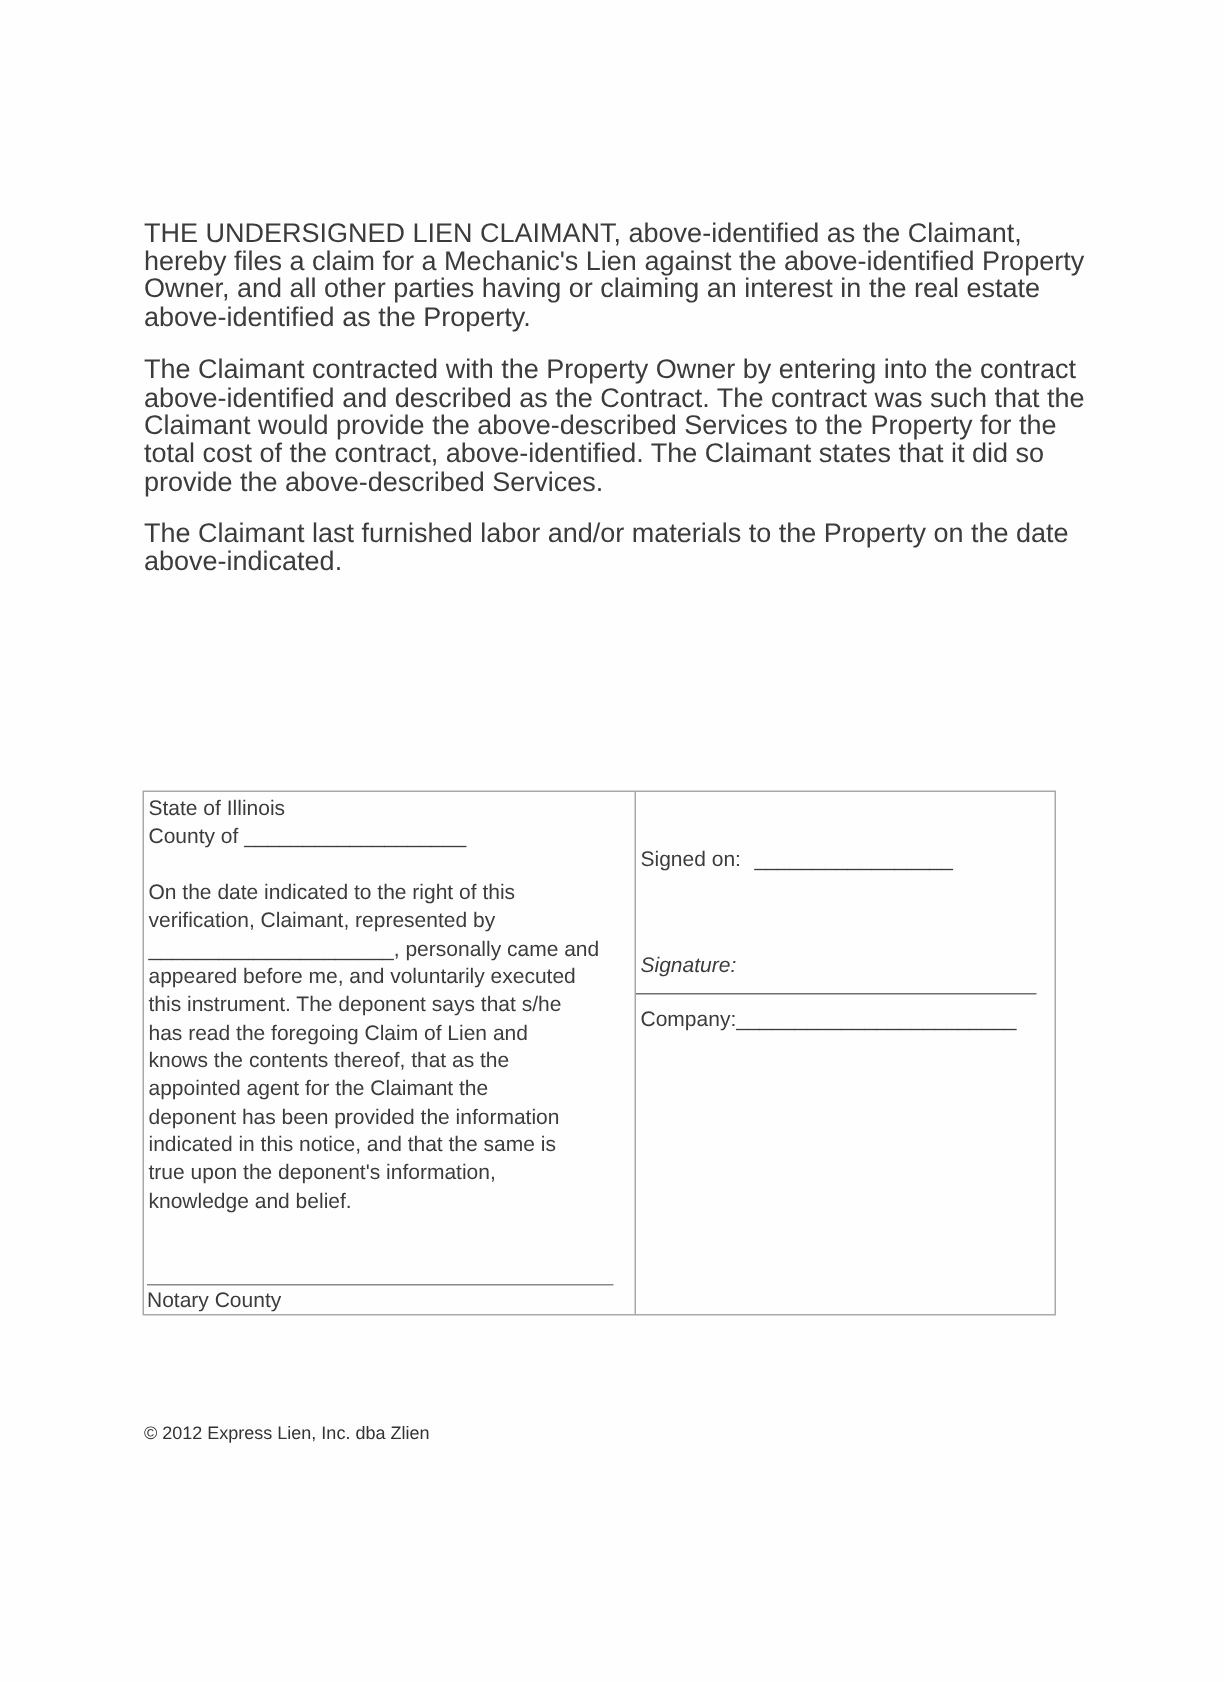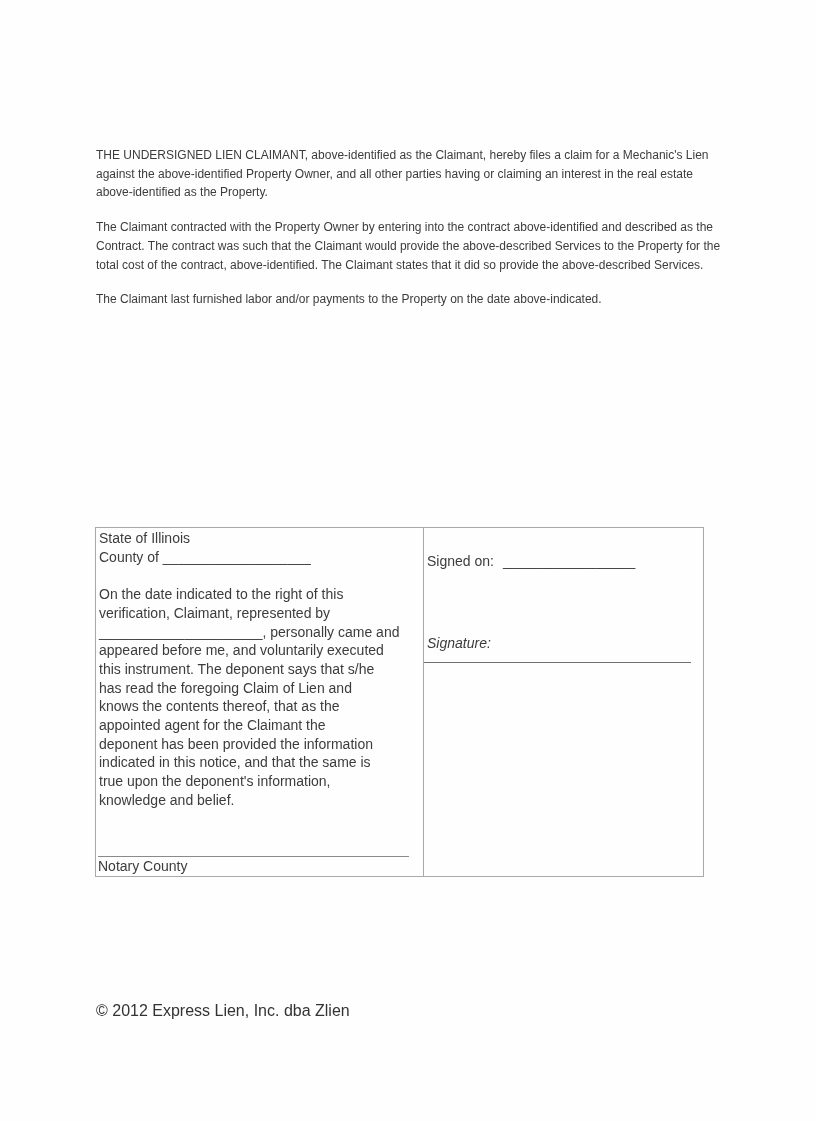--- a/index.html
+++ b/index.html
@@ -10,21 +10,21 @@
     position:relative;
     overflow:hidden;
   }
   .page { position:absolute; inset:0; background:#fffefe; }
 
   .content {
     position:absolute; left:96px; top:146px; width:632px;
   }
   .para {
     margin:0 0 16px 0;
-    font-size:12px;
+    font-size:18px;
     line-height:18.7px;
     color:#3c3c3c;
   }
 
   
   .vbox {
     position:absolute; left:95px; top:527px;
     width:609px; height:350px;
     border:1px solid #a9a9a9;
     display:flex;
@@ -58,45 +58,45 @@
     line-height:18px;
     padding-left:1px;
   }
 
   .cell-right {
     position:relative;
     flex:1;
     font-size:14px;
     line-height:18.7px;
   }
-  .signed-on { position:absolute; left:3px; top:24px; white-space:nowrap; }
+  .signed-on { position:absolute; left:3px; top:35px; white-space:nowrap; }
   .signed-on .blank { margin-left:9px; }
   .sig-label  { position:absolute; left:3px; top:106px;font-style:italic; }
   .sig-line   {
     position:absolute; left:0px; top:134px;
     width:267px;
     border-top:1px solid #6f6f6f;
   }
   .company    { position:absolute; left:3px; top:142px; white-space:nowrap; }
 
   .footer {
-    position:absolute; left:96px; top:1002px;
-    font-size:16px;
+    position:absolute; left:96px; top:948px;
+    font-size:12px;
     color:#333333;
   }
 </style>
 </head>
 <body>
 
 <div class="page">
 
   <div class="content">
     <p class="para">THE UNDERSIGNED LIEN CLAIMANT, above-identified as the Claimant, hereby files a claim for a Mechanic's Lien against the above-identified Property Owner, and all other parties having or claiming an interest in the real estate above-identified as the Property.</p>
     <p class="para">The Claimant contracted with the Property Owner by entering into the contract above-identified and described as the Contract. The contract was such that the Claimant would provide the above-described Services to the Property for the total cost of the contract, above-identified. The Claimant states that it did so provide the above-described Services.</p>
-    <p class="para">The Claimant last furnished labor and/or payments to the Property on the date above-indicated.</p>
+    <p class="para">The Claimant last furnished labor and/or materials to the Property on the date above-indicated.</p>
   </div>
 
   <div class="vbox">
 
     <div class="cell-left">
       <div class="left-lines">State of Illinois
 County of ___________________
 
 On the date indicated to the right of this
 verification, Claimant, represented by
@@ -115,19 +115,22 @@
         <div class="notary-label">Notary County</div>
       </div>
     </div>
 
     <div class="cell-right">
       <div class="signed-on">
         <span>Signed on:</span><span class="blank">_________________</span>
       </div>
       <div class="sig-label">Signature:</div>
       <div class="sig-line"></div>
+      <div class="company">
+        <span>Company:</span><span>________________________</span>
+      </div>
     </div>
 
   </div>
 
   <div class="footer">© 2012 Express Lien, Inc. dba Zlien</div>
 
 </div>
 
 </body></html>

